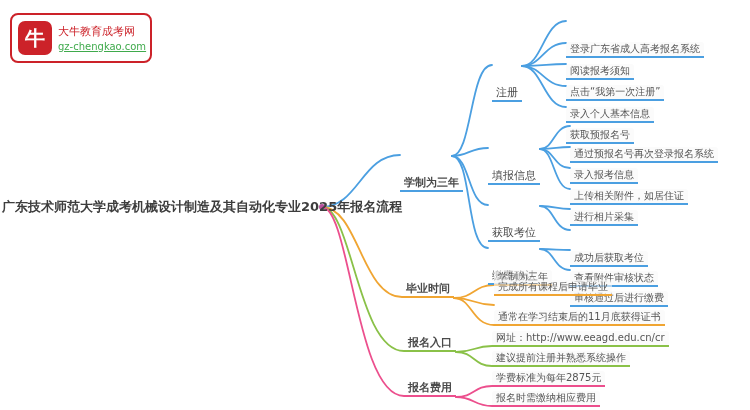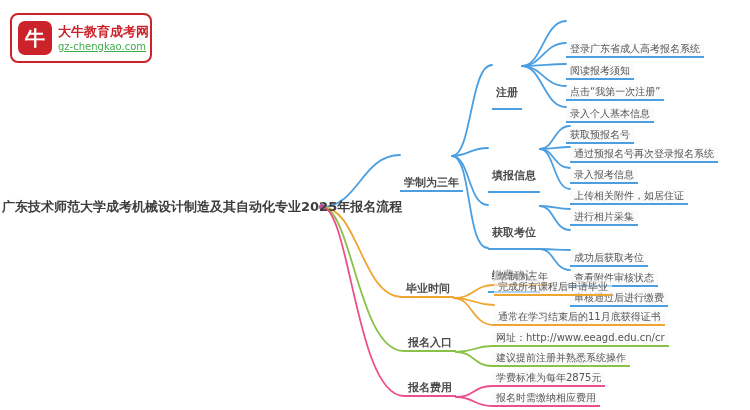--- a/index.html
+++ b/index.html
@@ -7,37 +7,37 @@
   body { font-family:"DejaVu Sans","Liberation Sans",sans-serif; }
   .canvas { position:relative; width:750px; height:410px; background:#ffffff; overflow:hidden; }
   .wires { position:absolute; left:0; top:0; width:750px; height:410px; }
   .wires path { fill:none; stroke-width:1.8; stroke-linecap:round; }
 
   .node { position:absolute; white-space:nowrap; display:inline-block; }
   .root-label { font-size:13px; font-weight:bold; color:#3d3d3d; line-height:13px; letter-spacing:0; }
 
   .branch { font-size:11px; font-weight:bold; color:#4a4a4a; line-height:13px;
             padding:1px 4px 1px; border-bottom:2px solid; }
-  .subbranch { font-size:11px; font-weight:bold; color:#4a4a4a; line-height:13px;
-            padding:1px 4px 9px; border-bottom:2px solid; }
+  .subbranch { font-size:11px; font-weight:normal; color:#4a4a4a; line-height:13px;
+            padding:1px 4px 1px; border-bottom:2px solid; }
   .leaf { font-size:10px; color:#555555; line-height:12px;
           padding:1px 4px 1px; border-bottom:2px solid; background:rgba(248,248,248,.6); border-radius:3px 3px 0 0; }
 
   .b-blue   { border-color:#4b9fe1;margin-top:36px; }
   .b-orange { border-color:#f0a532; }
   .b-green  { border-color:#8ac148; }
   .b-pink   { border-color:#ec4f8d; }
 
   .logo { position:absolute; left:10px; top:13px; width:142px; height:50px;
           border:2px solid #cc2229; border-radius:8px; display:flex; align-items:center;
           padding:4px 6px; gap:6px; background:#ffffff; }
   .logo-badge { width:34px; height:34px; background:#cc2229; border-radius:7px;
                 display:flex; align-items:center; justify-content:center; flex:0 0 auto; }
   .bull-glyph { color:#ffffff; font-size:20px; font-weight:bold; line-height:1; }
-  .logo-title { color:#cc2229; font-size:13px; font-weight:bold; line-height:16px; white-space:nowrap; }
+  .logo-title { color:#cc2229; font-size:11px; font-weight:normal; line-height:16px; white-space:nowrap; }
   .logo-url   { color:#3faa4c; font-size:10px; line-height:13px; white-space:nowrap;text-decoration:underline; }
 </style>
 </head>
 <body>
 
 <div class="canvas">
 
   <svg class="wires" viewBox="0 0 750 410">
     <g stroke="#4b9fe1">
       <path d="M322,207 C358,207 362,155 400,155"></path>

